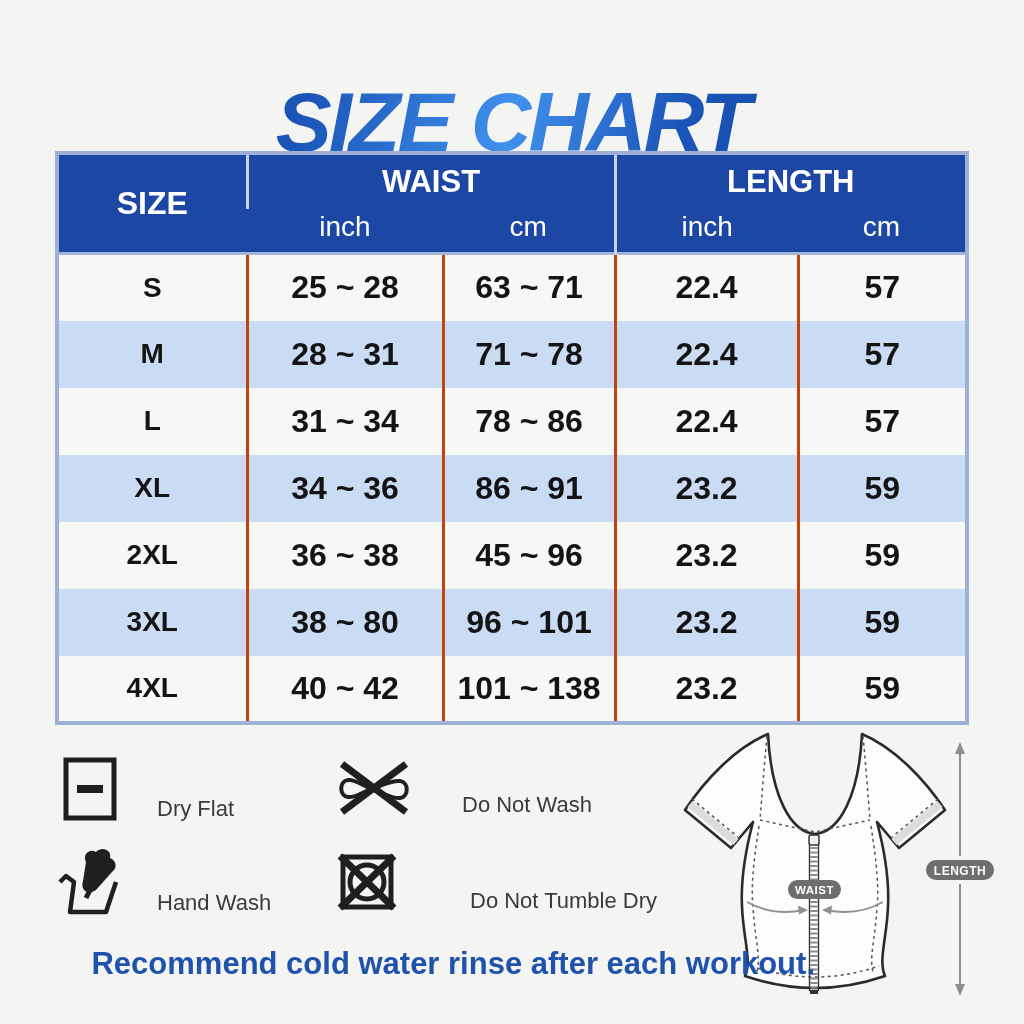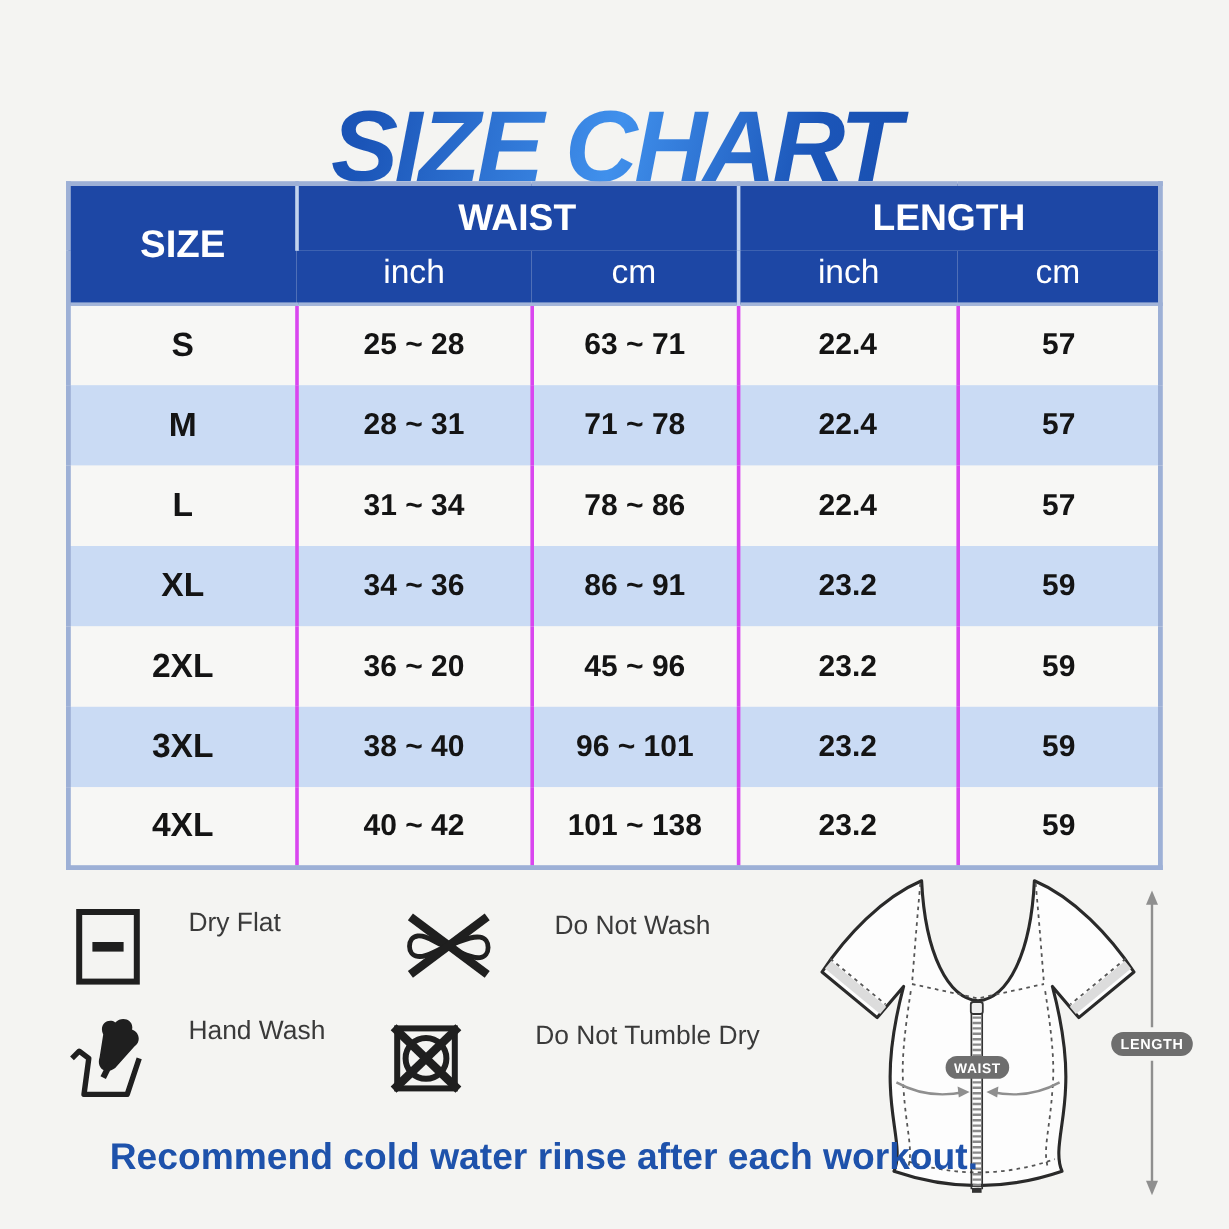--- a/index.html
+++ b/index.html
@@ -19,32 +19,32 @@
   .size-table th,.size-table td{padding:0;text-align:center;vertical-align:middle;}
   .size-table thead th{background:#1d47a5;color:#ffffff;}
   .size-table tr.h1 th{height:54px;font-size:31px;font-weight:bold;}
   .size-table tr.h1 th.c-size{font-size:32px;}
   .size-table tr.h2 th{height:41px;font-size:28px;font-weight:normal;vertical-align:top;padding-top:2px;}
   .size-table th.gsep{border-left:3px solid #c3d4ee;}
   .size-table tr.h2 th.gsep{border-left:3px solid #c3d4ee;}
   .size-table tbody tr{height:67px;}
   .size-table tbody tr.even{background:#f7f7f5;}
   .size-table tbody tr.odd{background:#cadbf4;}
-  .size-table tbody td{font-size:25px;font-weight:bold;color:#141414;border-left:3px solid #d946ef;}
+  .size-table tbody td{font-size:32px;font-weight:bold;color:#141414;border-left:3px solid #c2410c;}
   .size-table tbody td.c-size{font-size:28px;border-left:none;}
   .size-table tbody tr:first-child td{border-top:3px solid #a3b5d9;}
 
   
-  .care-item{position:absolute;display:flex;align-items:flex-start;}
+  .care-item{position:absolute;display:flex;align-items:flex-end;}
   .care-icon-box{display:flex;align-items:center;justify-content:flex-start;}
   .care-label{font-size:22px;color:#3a3a3a;}
   #care-0{left:62px;top:756px;} #care-0 .care-icon-box{width:95px;}
   #care-1{left:334px;top:758px;} #care-1 .care-icon-box{width:128px;}
   #care-2{left:56px;top:846px;} #care-2 .care-icon-box{width:101px;}
-  #care-3{left:324px;top:850px;} #care-3 .care-icon-box{width:122px;}
+  #care-3{left:336px;top:850px;gap:12px;} #care-3 .care-icon-box{width:122px;}
 
   
   .garment{position:absolute;left:675px;top:720px;width:330px;height:304px;}
 
   
   .footer-note{position:absolute;left:55px;top:946px;width:760px;
                font-size:31px;font-weight:bold;color:#1e52ab;text-align:right;}
 </style>
 </head>
 <body>
@@ -96,28 +96,28 @@
     </tr>
     <tr class="odd">
       <td class="c-size">XL</td>
       <td>34 ~ 36</td>
       <td>86 ~ 91</td>
       <td>23.2</td>
       <td>59</td>
     </tr>
     <tr class="even">
       <td class="c-size">2XL</td>
-      <td>36 ~ 20</td>
+      <td>36 ~ 38</td>
       <td>45 ~ 96</td>
       <td>23.2</td>
       <td>59</td>
     </tr>
     <tr class="odd">
       <td class="c-size">3XL</td>
-      <td>38 ~ 40</td>
+      <td>38 ~ 80</td>
       <td>96 ~ 101</td>
       <td>23.2</td>
       <td>59</td>
     </tr>
     <tr class="even">
       <td class="c-size">4XL</td>
       <td>40 ~ 42</td>
       <td>101 ~ 138</td>
       <td>23.2</td>
       <td>59</td>

